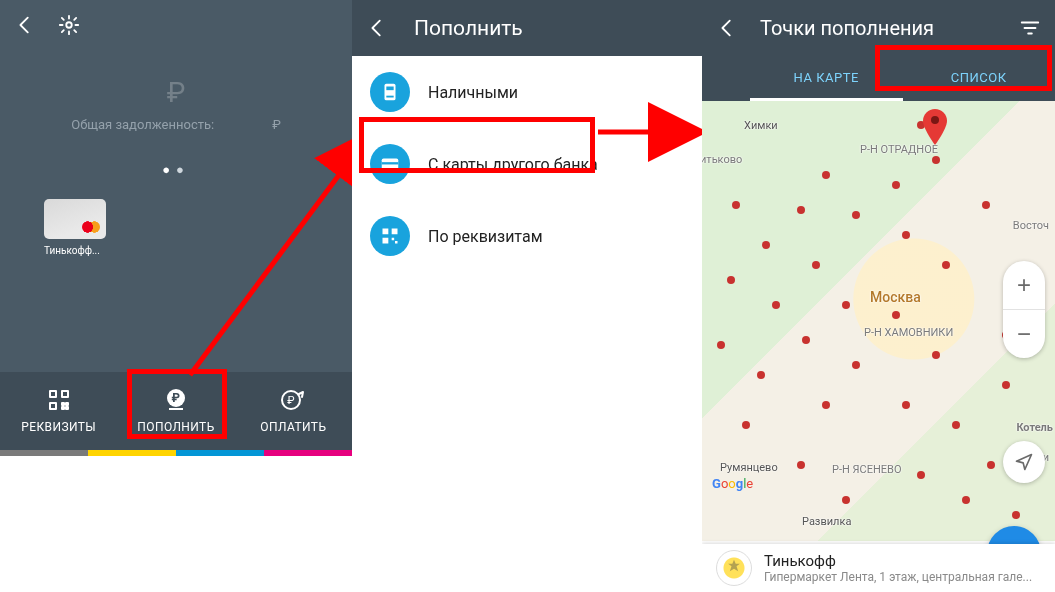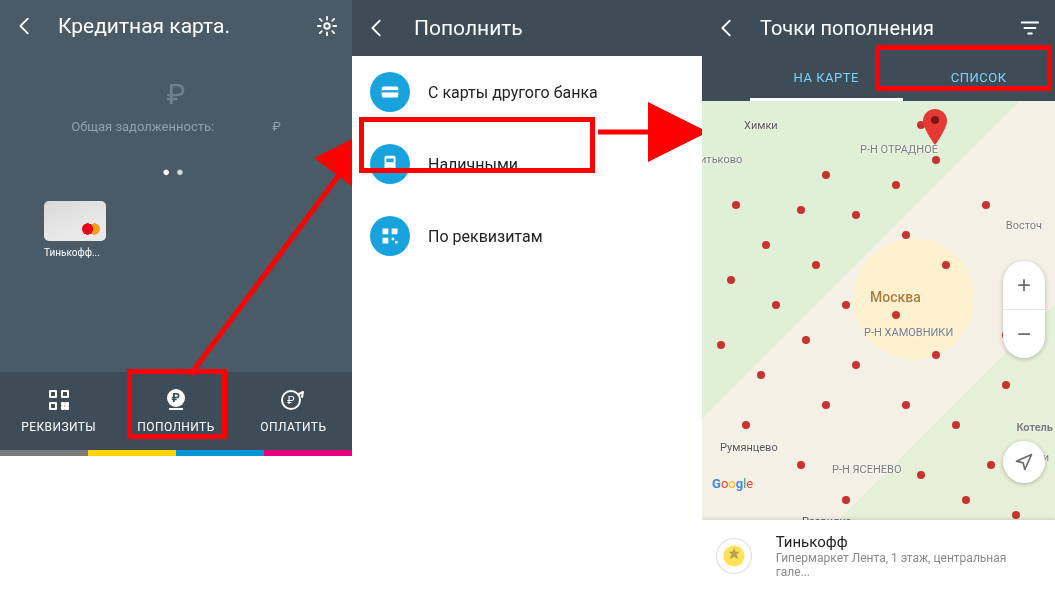--- a/index.html
+++ b/index.html
@@ -161,23 +161,23 @@
   .google-logo u{text-decoration:none;color:#FBBC05}.google-logo s{text-decoration:none;color:#34A853}
   .fab {
     position:absolute; right:14px; bottom:12px;
     width:54px;height:54px;border-radius:50%;
     background:#1f8be6; display:flex; align-items:center; justify-content:center;
     box-shadow:0 3px 6px rgba(0,0,0,.3);
   }
   .place-card {
     position:absolute; left:0; right:0; bottom:0;
     background:#fff; display:flex; align-items:center;
-    padding:10px 14px; gap:24px;
+    padding:10px 14px; gap:12px;
     box-shadow:0 -1px 4px rgba(0,0,0,.15);
-    height:72px;
+    height:48px;
   }
   .place-ic{
     width:36px;height:36px;border-radius:50%;
     background:radial-gradient(circle at 50% 50%, #ffe15a 0 10px, #fff 11px);
     border:1px solid #ddd; display:flex;align-items:center;justify-content:center;
   }
   .place-title{font-size:15px;color:#222;}
   .place-sub{font-size:12px;color:#8a8a8a;}
 
   
@@ -191,21 +191,20 @@
 </style>
 </head>
 <body>
 
 <div class="screen s1">
   <div class="s1-main">
     <div class="s1-header">
       <svg class="back" viewBox="0 0 24 24">
           <path class="stroke" d="M15 4 7 12l8 8"></path>
         </svg>
-      <div class="s1-title">Кредитная карта.</div>
       <svg class="gear" viewBox="0 0 24 24">
           <circle class="stroke" cx="12" cy="12" r="3"></circle>
           <path class="stroke" d="M12 2v3M12 19v3M4.2 4.2l2.1 2.1M17.7 17.7l2.1 2.1M2 12h3M19 12h3M4.2 19.8l2.1-2.1M17.7 6.3l2.1-2.1"></path>
         </svg>
     </div>
     <div class="ruble-big">₽</div>
     <div class="debt-row">
       <span>Общая задолженность:</span>
       <span>₽</span>
     </div>
@@ -269,35 +268,35 @@
 <div class="screen s2">
   <div class="s2-header">
     <svg width="22" height="22" viewBox="0 0 24 24">
         <path class="stroke" d="M15 4 7 12l8 8"></path>
       </svg>
     <div class="s2-title">Пополнить</div>
   </div>
   <div class="opt-row">
     <div class="opt-ic">
       <svg width="22" height="22" viewBox="0 0 24 24">
-          <rect x="3" y="6" width="18" height="12" rx="2" fill="#fff"></rect>
-          <rect x="3" y="10" width="18" height="2.5" fill="#19a3dd"></rect>
-        </svg>
-    </div>
-    <span>С карты другого банка</span>
+          <rect x="6" y="3" width="12" height="18" rx="2" fill="#fff"></rect>
+          <rect x="8" y="6" width="8" height="4" fill="#19a3dd"></rect>
+          <rect x="8" y="16" width="8" height="2" fill="#19a3dd"></rect>
+        </svg>
+    </div>
+    <span>Наличными</span>
   </div>
   <div class="opt-row">
     <div class="opt-ic">
       <svg width="22" height="22" viewBox="0 0 24 24">
-          <rect x="6" y="3" width="12" height="18" rx="2" fill="#fff"></rect>
-          <rect x="8" y="6" width="8" height="4" fill="#19a3dd"></rect>
-          <rect x="8" y="16" width="8" height="2" fill="#19a3dd"></rect>
-        </svg>
-    </div>
-    <span>Наличными</span>
+          <rect x="3" y="6" width="18" height="12" rx="2" fill="#fff"></rect>
+          <rect x="3" y="10" width="18" height="2.5" fill="#19a3dd"></rect>
+        </svg>
+    </div>
+    <span>С карты другого банка</span>
   </div>
   <div class="opt-row">
     <div class="opt-ic">
       <svg width="20" height="20" viewBox="0 0 24 24">
           <path d="M3 3h7v7H3zM14 3h7v7h-7zM3 14h7v7H3zM14 14h3v3h-3zM18 18h3v3h-3z" fill="#fff"></path>
         </svg>
     </div>
     <span>По реквизитам</span>
   </div>
   <div class="hl-cash"></div>
@@ -328,24 +327,24 @@
     <div class="s3-tab active"><span>НА КАРТЕ</span></div>
     <div class="s3-tab"><span>СПИСОК</span></div>
   </div>
   <div class="hl-list"></div>
 
   <div class="map">
 
     <span class="map-label" style="left:42px;top:18px;font-size:11px;color:#555">Химки</span>
     <span class="map-label" style="left:158px;top:42px;">Р-Н ОТРАДНОЕ</span>
     <span class="map-label" style="left:-2px;top:52px;">итьково</span>
-    <span class="map-label" style="right:13px;top:118px;">Восточ</span>
+    <span class="map-label" style="right:6px;top:118px;">Восточ</span>
     <span class="map-label" style="left:168px;top:188px;font-size:14px;color:#b4792a;font-weight:500">Москва</span>
     <span class="map-label" style="left:162px;top:225px;">Р-Н ХАМОВНИКИ</span>
-    <span class="map-label" style="left:18px;top:340px;color:#555">Румянцево</span>
+    <span class="map-label" style="left:18px;top:360px;color:#555">Румянцево</span>
     <span class="map-label" style="left:130px;top:362px;">Р-Н ЯСЕНЕВО</span>
     <span class="map-label" style="right:2px;top:320px;font-weight:bold;">Котель</span>
     <span class="map-label" style="left:100px;top:414px;color:#555">Развилка</span>
     <span class="map-label" style="right:6px;top:350px;">Дж   ки</span>
 
     <div class="map-dot" style="left:30px;top:100px"></div>
     <div class="map-dot" style="left:60px;top:140px"></div>
     <div class="map-dot" style="left:25px;top:175px"></div>
     <div class="map-dot" style="left:70px;top:200px"></div>
     <div class="map-dot" style="left:15px;top:240px"></div>

